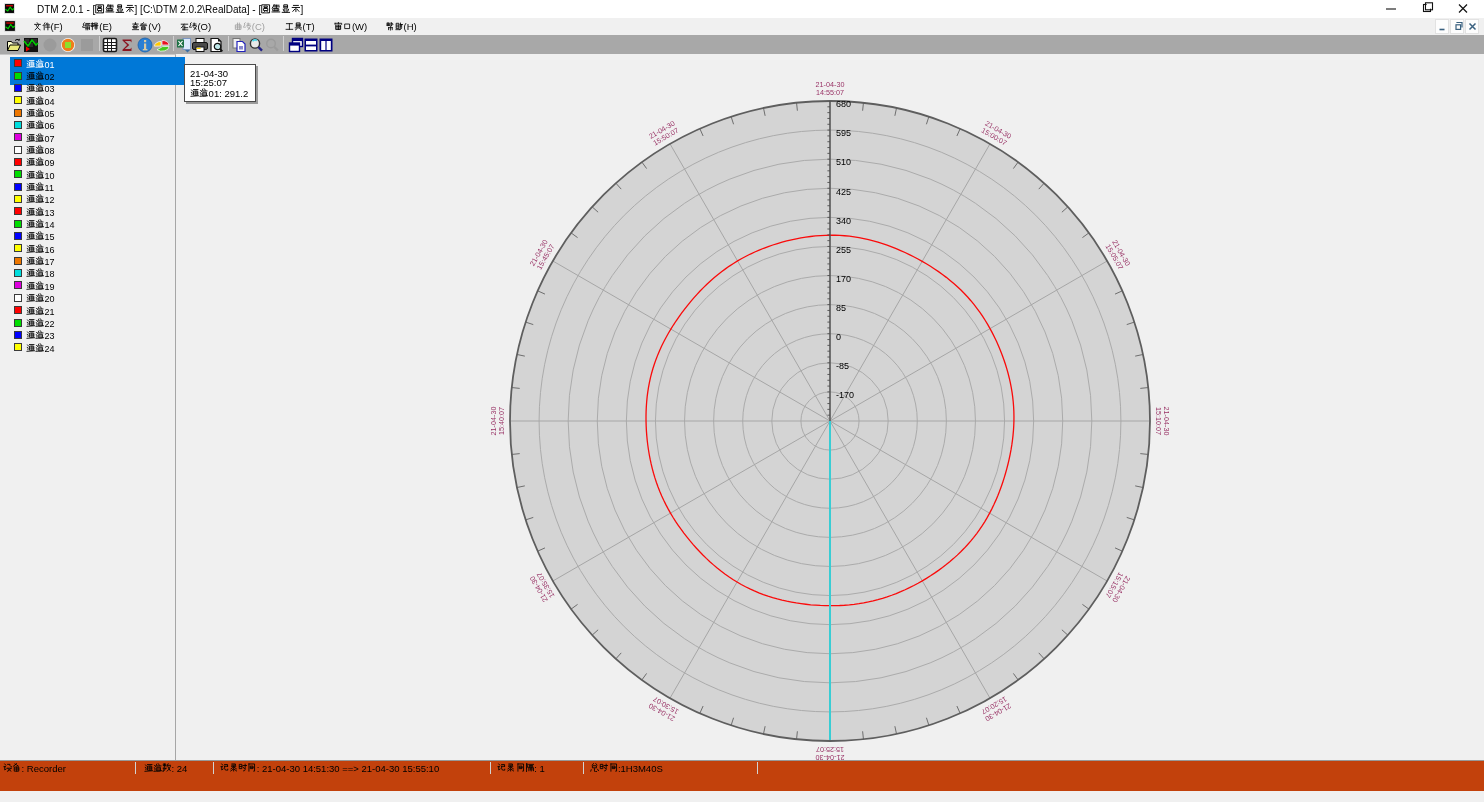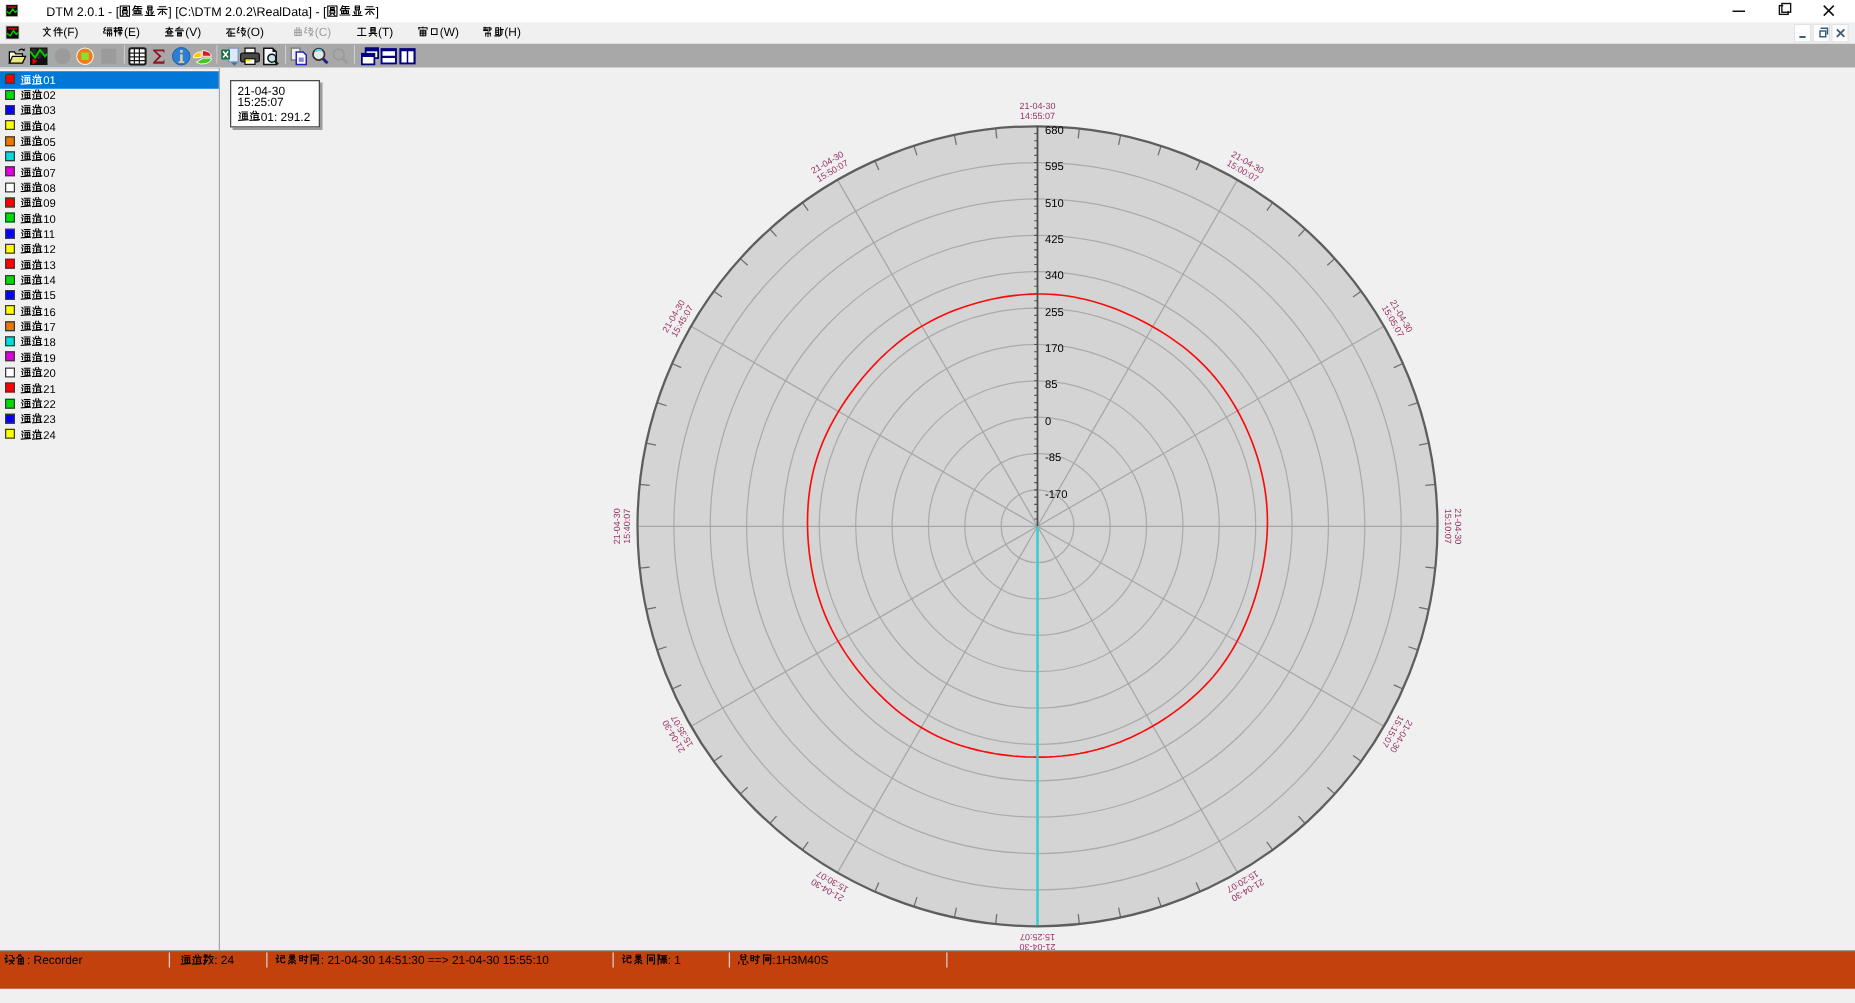--- a/index.html
+++ b/index.html
@@ -6,21 +6,21 @@
 .hz{display:inline-block}
 #titlebar{position:absolute;left:0;top:0;width:1484px;height:18px;background:#fff;color:#000;font-size:10px}
 #titletext{position:absolute;left:37px;top:3.8px;white-space:pre}
 #appicon1{position:absolute;left:4px;top:3px}
 #menubar{position:absolute;left:0;top:18px;width:1484px;height:17px;background:#f0f0f0;font-size:9.5px}
 .mi{position:absolute;top:3px;white-space:pre}
 #toolbar{position:absolute;left:0;top:35px;width:1484px;height:19px;background:#a8a8a8}
 .ti{position:absolute;top:1.5px;width:16px;height:16px}
 .tsep{position:absolute;top:1px;width:1px;height:15px;background:#8a8a8a;border-right:1px solid #cfcfcf}
 #panel{position:absolute;left:0;top:54px;width:176px;height:734px;background:#f0f0f0;border-right:1px solid #a6a6a6;border-top:1px solid #c8c8c8}
-.row{position:absolute;left:0;width:175px;height:14px;font-size:9px;color:#000}
+.row{position:absolute;left:10px;width:175px;height:28px;font-size:9px;color:#000}
 .row .sq{position:absolute;left:4px;top:2.2px;width:8px;height:8px;border:1px solid #3a3a3a}
 .row .lbl{position:absolute;left:16px;top:1.5px;white-space:pre}
 .row.sel{background:#0078d7;color:#fff}
 #chart{position:absolute;left:176px;top:54px}
 #tooltip{position:absolute;left:184px;top:64px;width:72px;height:38px;background:#fff;
  border:1px solid #4a4a4a;box-shadow:2px 2px 0 #9b9b9b;font-size:9.5px;line-height:9.8px;padding:3.5px 0 0 5px;white-space:pre}
 #statusbar{position:absolute;left:0;top:760px;width:1484px;height:31px;background:#c2410c;border-top:1px solid #989898;font-size:9.5px;color:#000}
 .st{position:absolute;top:1.5px;white-space:pre}
 .ssep{position:absolute;top:1px;width:1px;height:12px;background:#d2d2d2}
 </style></head>

